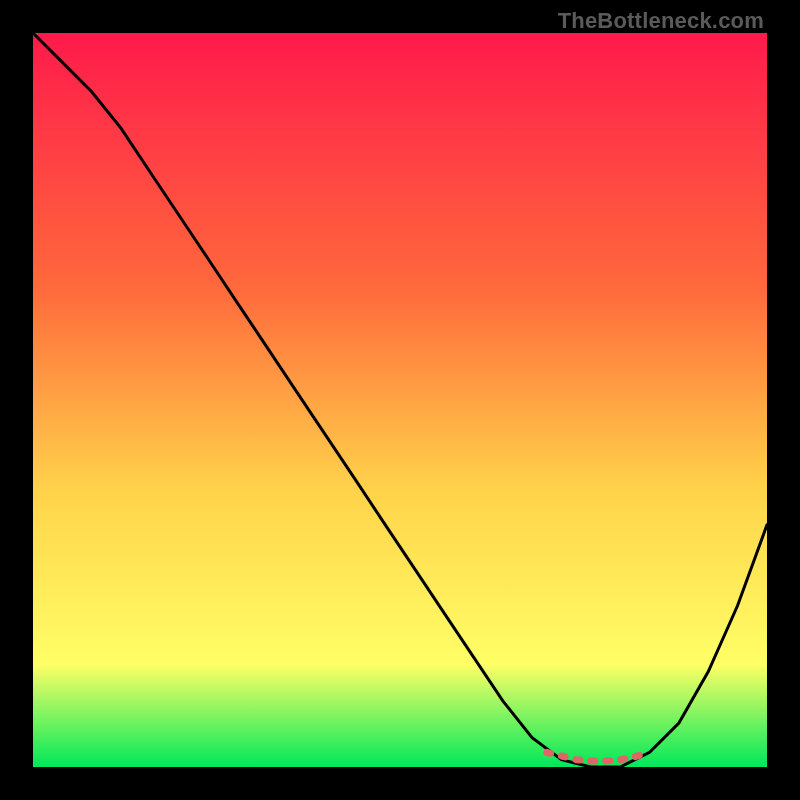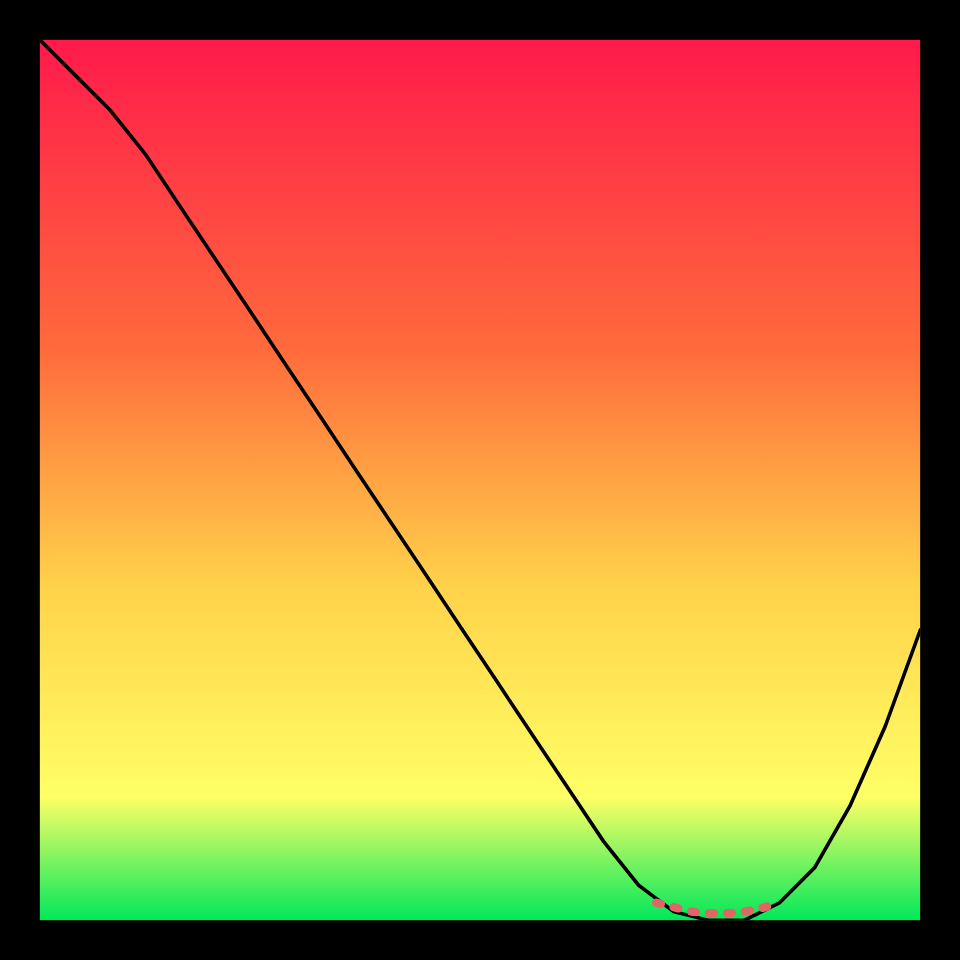--- a/index.html
+++ b/index.html
@@ -5,20 +5,21 @@
   html,body{margin:0;padding:0;width:800px;height:800px;background:#000;overflow:hidden;font-family:Arial,Helvetica,sans-serif}
   .frame{position:absolute;left:0;top:0;width:800px;height:800px;background:#000}
   .plot{position:absolute;left:33px;top:33px;width:734px;height:734px}
   .watermark{position:absolute;top:8px;right:36px;color:#5a5a5a;font-size:22px;font-weight:600;letter-spacing:.2px}
   svg{position:absolute;left:0;top:0}
 </style>
 </head>
 <body>
 <div class="frame">
 
+  <div class="watermark">TheBottleneck.com</div>
 
   <div class="plot">
     <svg id="svg" width="734" height="734" viewBox="0 0 734 734">
       <defs>
         <linearGradient id="bg" x1="0" y1="0" x2="0" y2="1">
           <stop id="g0" offset="0%" stop-color="#ff1a4b"></stop>
           <stop id="g1" offset="35%" stop-color="#ff6a3c"></stop>
           <stop id="g2" offset="62%" stop-color="#ffd24a"></stop>
           <stop id="g3" offset="86%" stop-color="#ffff66"></stop>
           <stop id="g4" offset="100%" stop-color="#00e85a"></stop>

